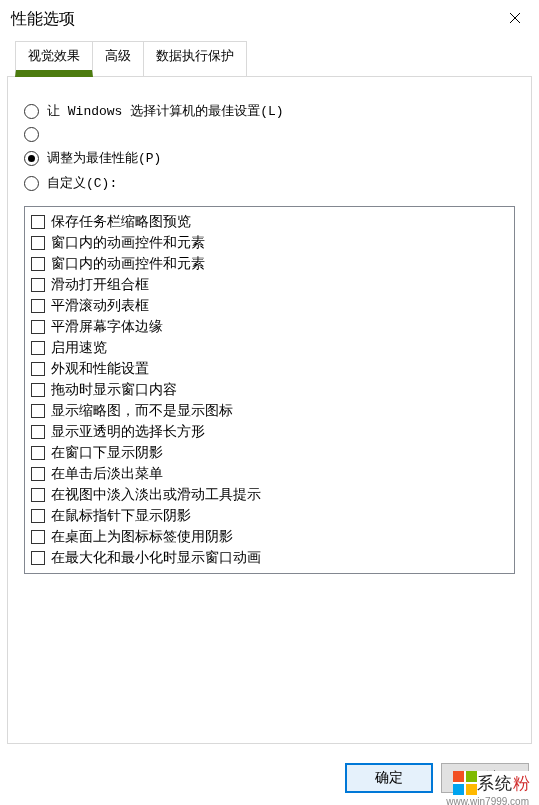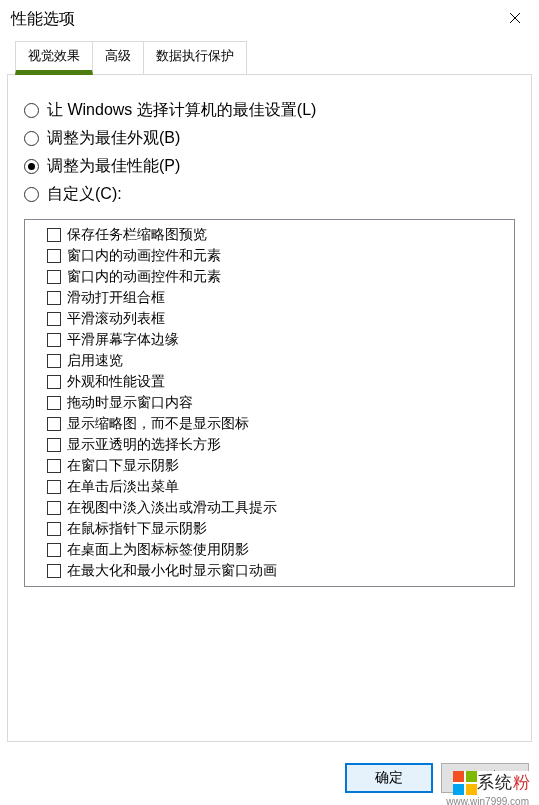--- a/index.html
+++ b/index.html
@@ -7,36 +7,36 @@
 body { width: 539px; height: 805px; background: #fff; position: relative; font-size: 13px; color: #000; }
 .window { width: 100%; height: 100%; border: 1px solid #fff; }
 .titlebar { height: 36px; display: flex; align-items: center; padding: 0 0 0 10px; }
 .title { flex: 1; font-size: 16px; }
 .close-btn { width: 46px; height: 36px; display: flex; align-items: center; justify-content: center; cursor: default; }
 .close-x svg { width: 12px; height: 12px; }
 .content-frame { margin: 4px 6px 54px 6px; height: 696px; position: relative; }
 .tabs { display: flex; position: relative; margin-left: 8px; z-index: 2; }
 .tab { padding: 5px 12px 5px 12px; border: 1px solid #d9d9d9; background: #fff; font-size: 13px; cursor: default; }
 .tab + .tab { border-left: none; }
-.tab.active { border-bottom: 5px solid #4d7c0f; }
+.tab.active { border-bottom: 7px solid #4d7c0f; }
 .tab-body { border: 1px solid #d9d9d9; margin-top: -1px; padding: 18px 16px 12px 16px; height: 668px; z-index: 1; position: relative; }
 .instruction { margin: 8px 0 34px 0; line-height: 1.6; font-size: 14px; }
 .radios { margin-bottom: 14px; }
 .radio-row { display: flex; align-items: center; margin: 7px 0; cursor: default; }
 .radio-outer { width: 15px; height: 15px; border: 1px solid #333; border-radius: 50%; display: inline-flex; align-items: center; justify-content: center; margin-right: 8px; flex-shrink: 0; }
 .radio-inner { width: 7px; height: 7px; border-radius: 50%; background: #000; }
-.radio-label { font-size: 16px; }
-.list-box { border: 1px solid #828790; height: 368px; overflow: hidden; padding: 4px 18px; margin-top: 8px; }
+.radio-label { font-size: 13px; font-family: Liberation Mono, monospace; }
+.list-box { border: 1px solid #828790; height: 368px; overflow: hidden; padding: 4px 2px; margin-top: 8px; }
 .check-row { display: flex; align-items: center; padding: 1.5px 4px; cursor: default; }
 .checkbox { width: 14px; height: 14px; border: 1px solid #333; margin-right: 6px; flex-shrink: 0; background: #fff; }
 .check-label { font-size: 14px; }
 .button-row { position: absolute; bottom: 12px; right: 10px; display: flex; gap: 8px; align-items: center; }
 .btn { min-width: 88px; height: 30px; border: 1px solid #adadad; background: #e1e1e1; font-size: 14px; display: inline-flex; align-items: center; justify-content: center; cursor: default; padding: 0 22px; }
 .btn.focused { border: 2px solid #0078d7; background: #e5f1fb; padding: 0 21px; margin-left: 32px; }
-.watermark { position: absolute; right: 8px; bottom: 10px; display: flex; align-items: flex-start; gap: 0; background: #fff; }
+.watermark { position: absolute; right: 8px; bottom: 10px; display: flex; align-items: center; gap: 0; background: #fff; }
 .wm-squares { display: grid; grid-template-columns: 11px 11px; grid-template-rows: 11px 11px; gap: 2px; }
 .sq { width: 11px; height: 11px; }
 .sq.r { background: #f25022; } .sq.g { background: #7fba00; } .sq.b { background: #00a4ef; } .sq.y { background: #ffb900; }
 .wm-text { font-size: 17px; font-weight: 400; letter-spacing: 1px; color: #222; }
 .wm-text .red { color: #d02a2a; }
 .wm-url { position: absolute; right: 10px; bottom: -2px; font-size: 10px; color: #888; }
 </style>
 </head>
 <body>
 
@@ -62,21 +62,20 @@
 
     <div class="tab-body">
 
       <div class="radios">
         <div class="radio-row">
           <span class="radio-outer"></span>
           <span class="radio-label">让 Windows 选择计算机的最佳设置(L)</span>
         </div>
         <div class="radio-row">
           <span class="radio-outer"></span>
-          <span class="radio-label">调整为最佳外观(B)</span>
         </div>
         <div class="radio-row">
           <span class="radio-outer">
               <span class="radio-inner"></span>
             </span>
           <span class="radio-label">调整为最佳性能(P)</span>
         </div>
         <div class="radio-row">
           <span class="radio-outer"></span>
           <span class="radio-label">自定义(C):</span>

